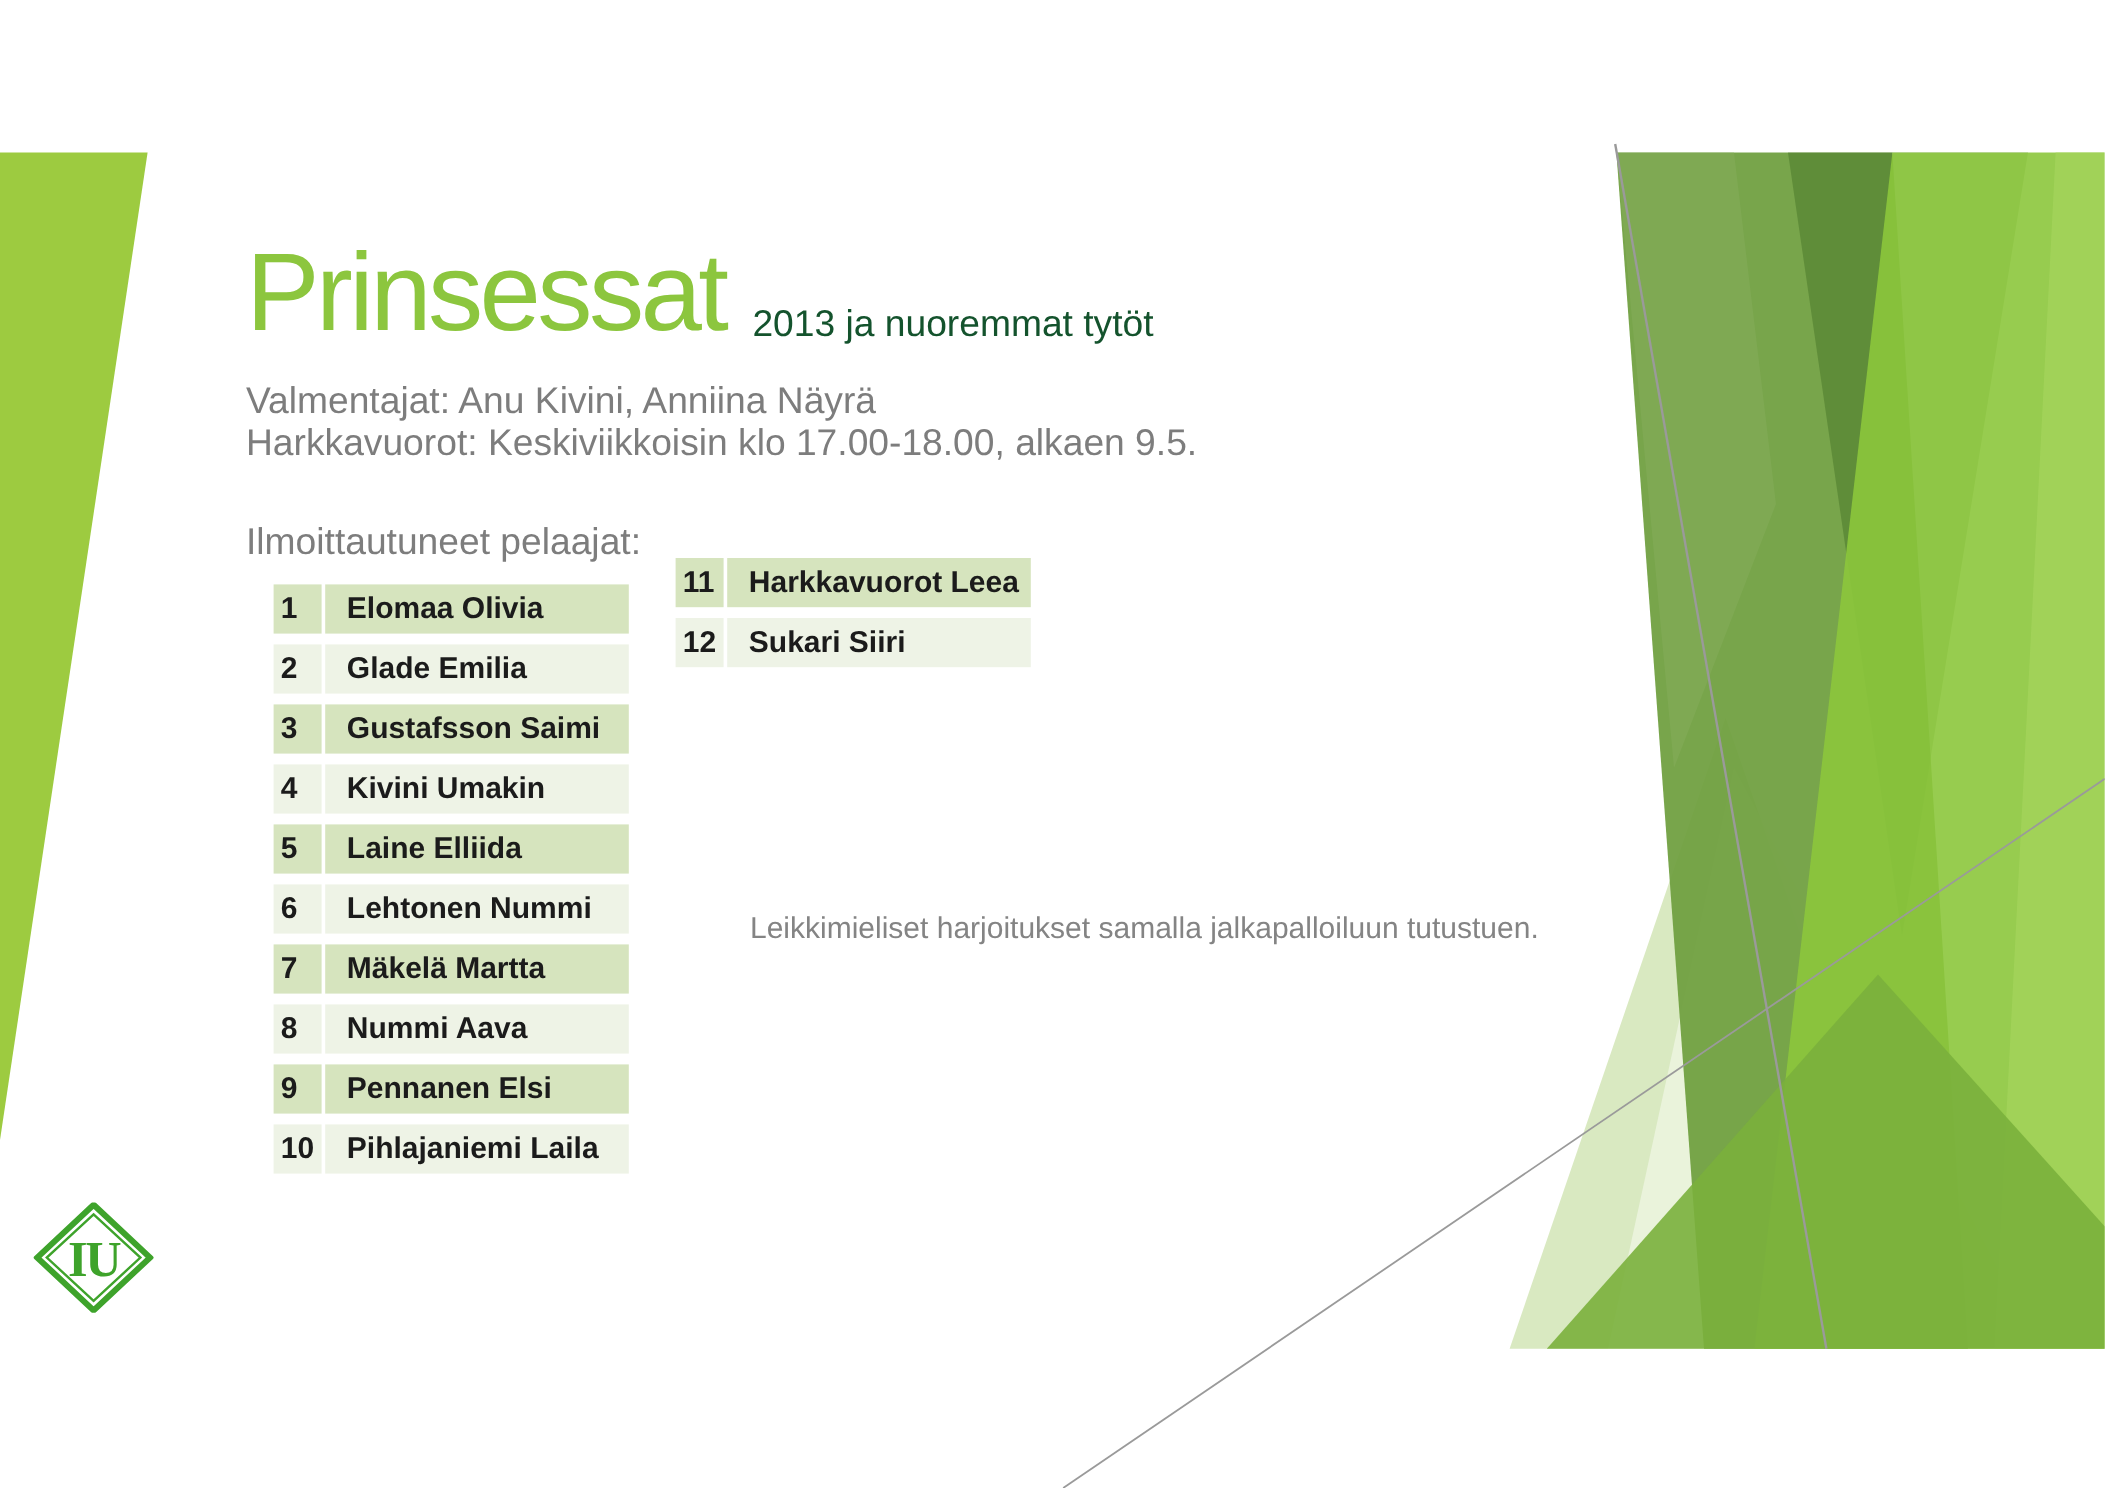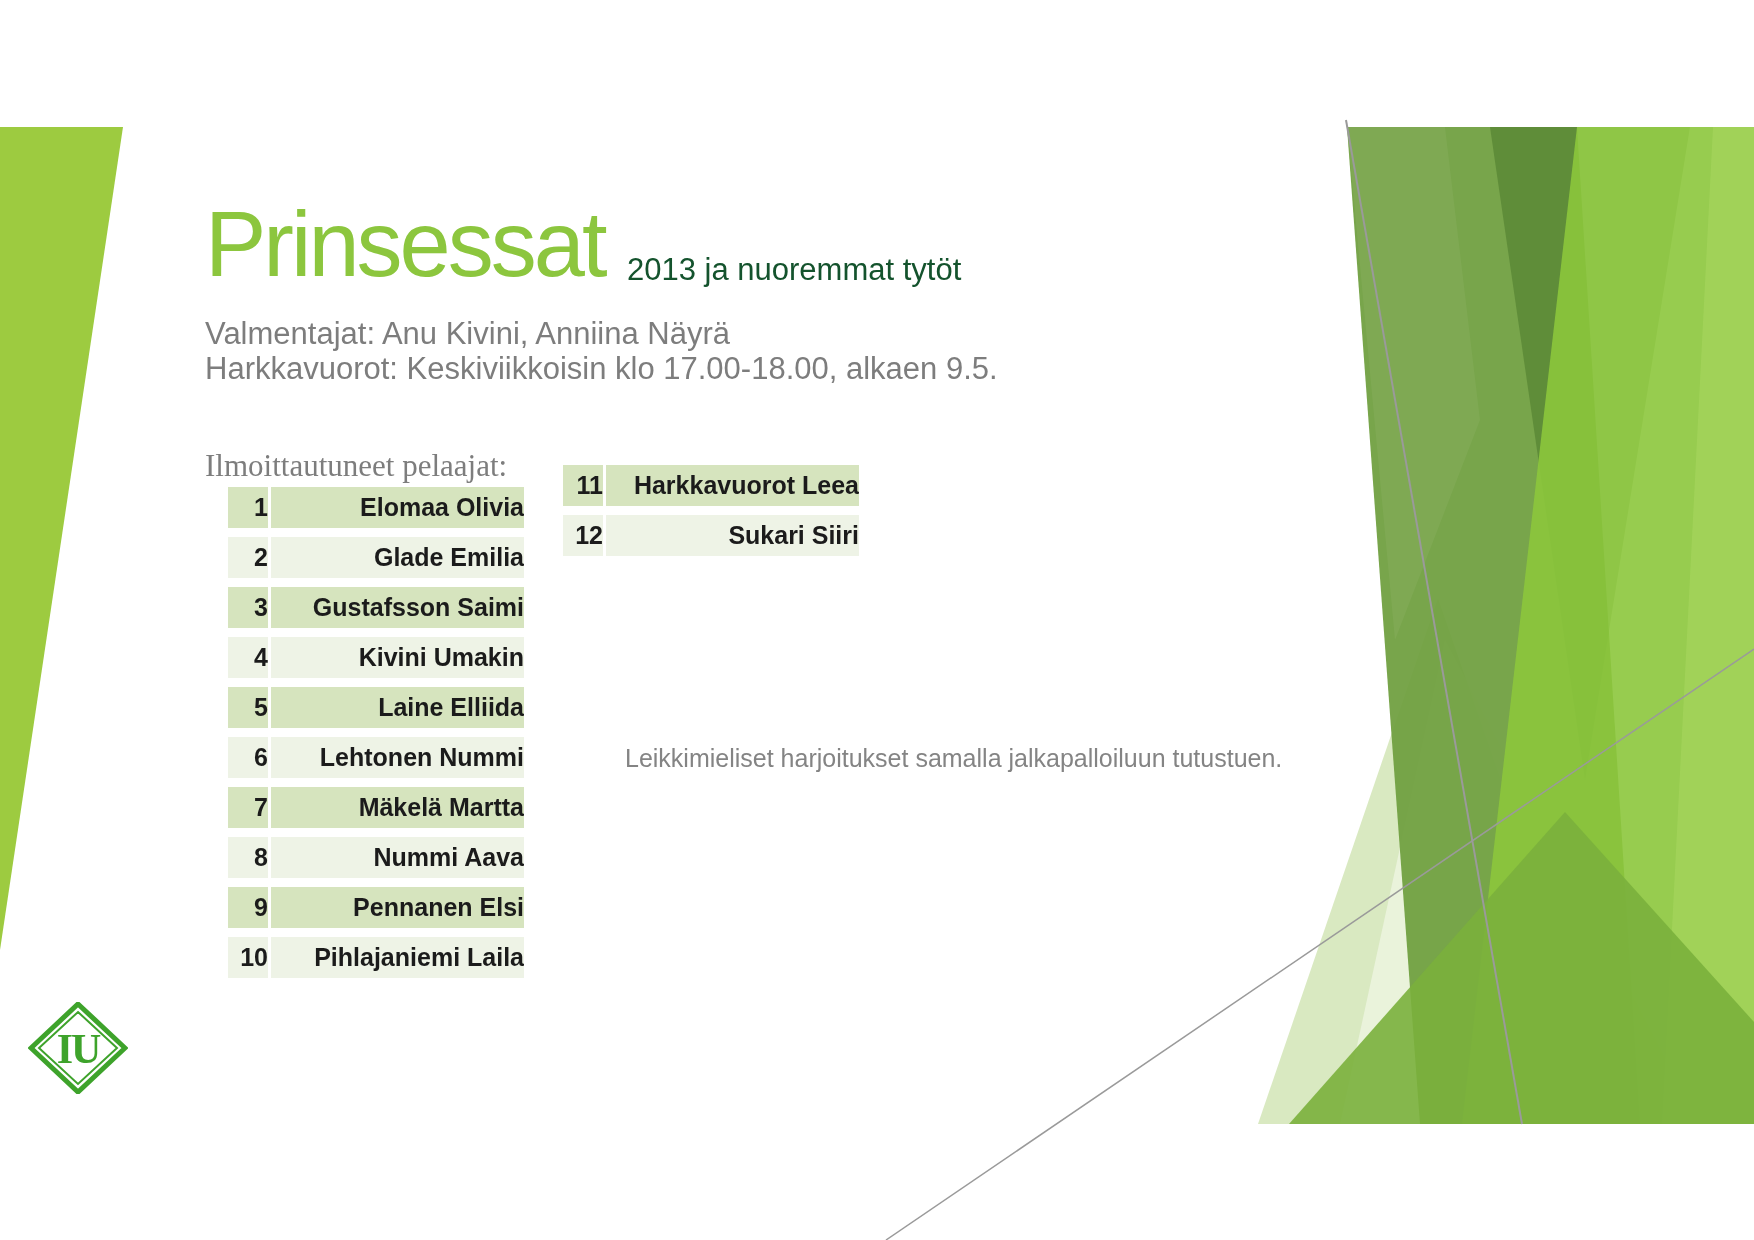--- a/index.html
+++ b/index.html
@@ -2,44 +2,43 @@
 <html><head>
 <meta charset="utf-8">
 <style>
   html,body{margin:0;padding:0;background:#ffffff;}
   .slide{
     position:relative;
     width:1754px;height:1240px;
     overflow:hidden;
     background:#ffffff;
     font-family:"Liberation Sans","DejaVu Sans",sans-serif;
-    text-align:right;
   }
   .abs{position:absolute;}
   svg.bg{position:absolute;left:0;top:0;width:1754px;height:1240px;pointer-events:none;}
 
   .title{
     left:205px;top:198px;
     font-size:92px;line-height:1;letter-spacing:-3px;
     color:#8CC63E;font-weight:400;white-space:nowrap;
   }
   .subtitle{
     left:627px;top:252px;
     font-size:31px;color:#14532d;white-space:nowrap;
   }
   .bodyline{
     left:205px;
     font-size:31px;color:#7d7d7d;white-space:nowrap;
   }
   .coaches{top:316px;}
   .schedule{top:351px;}
-  .players-heading{top:448px;font-family:Liberation Serif, serif;}
+  .players-heading{top:434px;}
 
   .note{
-    left:625px;top:744px;
+    left:625px;top:760px;
     font-size:25px;color:#848484;white-space:nowrap;
   }
 
   .roster{
     display:grid;
     grid-template-columns:40px 253px;
     column-gap:3px;row-gap:9px;
   }
   .roster-left{left:228px;top:487px;}
   .roster-right{left:563px;top:465px;}

